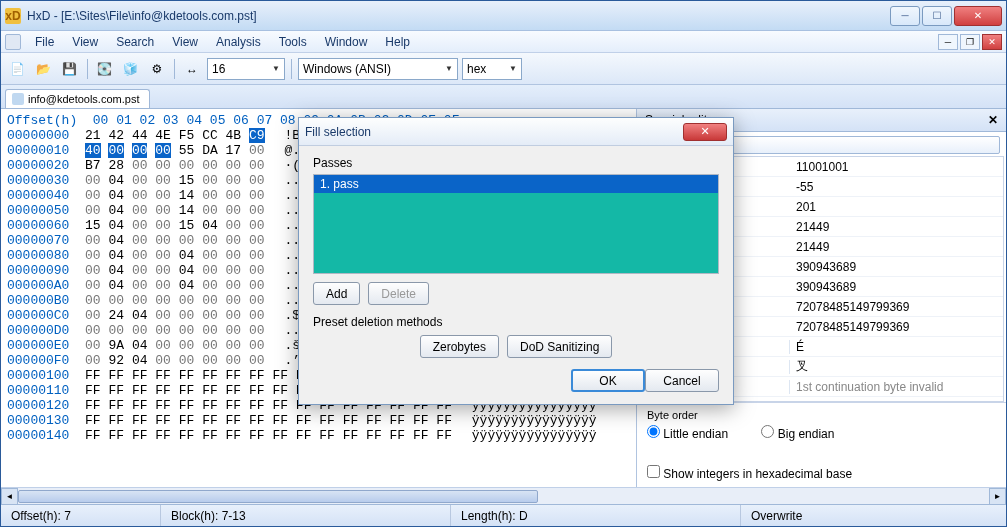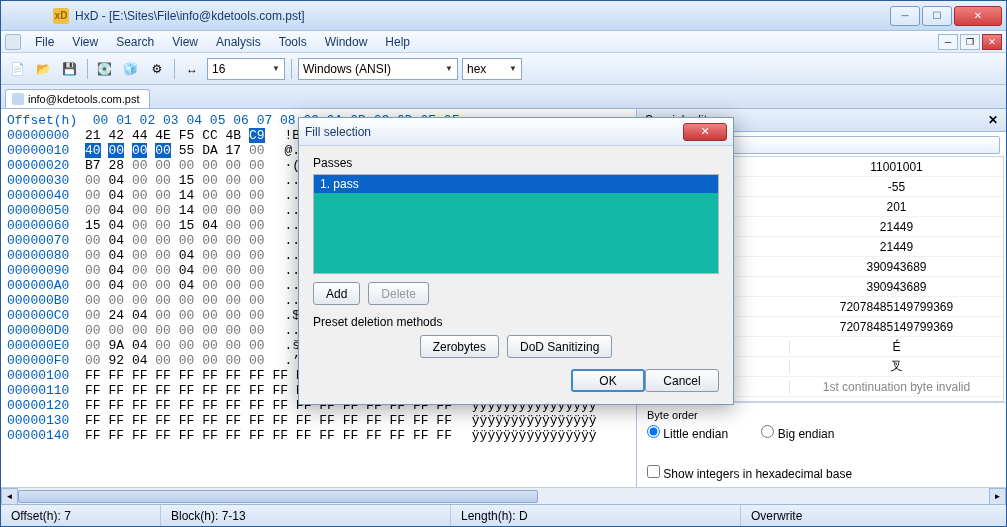--- a/index.html
+++ b/index.html
@@ -1,19 +1,19 @@
 <!DOCTYPE html>
 <html><head>
 <meta charset="utf-8">
 <style>
 * { box-sizing: border-box; margin: 0; padding: 0; }
 body { font-family: "Segoe UI", Tahoma, sans-serif; font-size: 12px; background: #d4e4f7; overflow: hidden; width: 1007px; height: 527px; position: relative; }
 .window { border: 1px solid #2a5a9a; background: #fff; width: 1007px; height: 527px; display: flex; flex-direction: column; }
 .titlebar { height: 30px; background: linear-gradient(#e8f0fb, #c3dbf4); display: flex; align-items: center; padding: 0 4px; border-bottom: 1px solid #a8c0e0; }
-.titlebar .icon { width: 16px; height: 16px; background: #f0c040; border-radius: 2px; margin-right: 6px; display:flex;align-items:center;justify-content:center;font-size:10px;color:#a06000;font-weight:bold;margin-left:48px;}
+.titlebar .icon { width: 16px; height: 16px; background: #f0c040; border-radius: 2px; margin-right: 6px; display:flex;align-items:center;justify-content:center;font-size:12px;color:#a06000;font-weight:bold;}
 .titlebar .title { flex: 1; color: #1a3a6a; font-size: 12px; }
 .titlebar .winbtns { display: flex; gap: 2px; }
 .titlebar .winbtn { width: 30px; height: 20px; border: 1px solid #7a9ac0; background: linear-gradient(#f0f6fd,#d8e8fa); border-radius: 3px; display:flex;align-items:center;justify-content:center;font-size:10px;color:#3a5a8a;cursor:pointer;}
 .titlebar .winbtn.close { width: 48px; background: linear-gradient(#f08080,#d04040); color:#fff; border-color:#a03030;}
 .menubar { height: 22px; display: flex; align-items: center; padding: 4px 4px; background: linear-gradient(#f8fbff,#e4eefb); gap: 2px; border-bottom:1px solid #c0d0e8;}
 .menubar .ico { width:16px;height:16px;background:#e0e8f4;border:1px solid #a0b8d8;border-radius:2px;margin-right:4px;}
 .menubar .item { padding: 2px 8px; cursor:pointer; color:#1a3a6a;}
 .menubar .mdi { margin-left:auto;display:flex;gap:2px;}
 .menubar .mdi .mb { width:20px;height:16px;border:1px solid #a0b8d8;background:#f0f6fd;display:flex;align-items:center;justify-content:center;font-size:9px;cursor:pointer;}
 .menubar .mdi .mb.cl { background:linear-gradient(#f08080,#d04040);color:#fff;border-color:#a03030;}
@@ -31,21 +31,21 @@
 .hexpane .row { white-space:pre; }
 .hexpane .addr { color:#0060c0; }
 .hexpane .hex { color:#000; }
 .hexpane .hexz { color:#777; }
 .hexpane .sel { background:#0a64c8; color:#fff; }
 .hexpane .txt { color:#000; margin-left:12px;}
 .sidepanel { width:370px; border-left:1px solid #b0c4e0; display:flex;flex-direction:column;}
 .sidepanel .sphdr { background:linear-gradient(#e8f0fb,#d4e2f6);padding:4px 8px;border-bottom:1px solid #a0b8d8;display:flex;align-items:center;}
 .sidepanel .sphdr .x{margin-left:auto;cursor:pointer;font-weight:bold;}
 .sidepanel .tabbtn { background:linear-gradient(#fff,#e8f0fb);border:1px solid #a0b8d8;display:inline-block;padding:2px 8px;margin:4px 6px 0 6px;border-radius:2px;font-size:11px;}
-.sidepanel .grid { flex:1;overflow:auto;margin:2px 2px 0 2px;border:1px solid #c8d4e8;text-align:center;}
+.sidepanel .grid { flex:1;overflow:auto;margin:2px 2px 0 2px;border:1px solid #c8d4e8;}
 .sidepanel .grow { display:flex;border-bottom:1px solid #eef2f8;font-size:12px;height:20px;align-items:center;}
 .sidepanel .grow .gk{width:150px;padding:0 6px;border-right:1px solid #dde6f2;}
 .sidepanel .grow .gv{flex:1;padding:0 6px;}
 .sidepanel .grow .gv.muted{color:#888;}
 .sidepanel .footer { border-top:1px solid #c8d4e8; padding:6px 10px;}
 .sidepanel .footer .grp{font-size:11px;margin-bottom:4px;}
 .sidepanel .footer label { font-size:12px; margin-right:30px;}
 .status { height:22px;background:linear-gradient(#e8f0fb,#d4e2f6);border-top:1px solid #a0b8d8;display:flex;align-items:center;font-size:12px;}
 .status .cell { padding:0 10px;height:100%;display:flex;align-items:center;border-right:1px solid #b8c8e0;}
 .hscroll{height:17px;background:#e8eef8;border-top:1px solid #c0d0e8;position:relative;}

